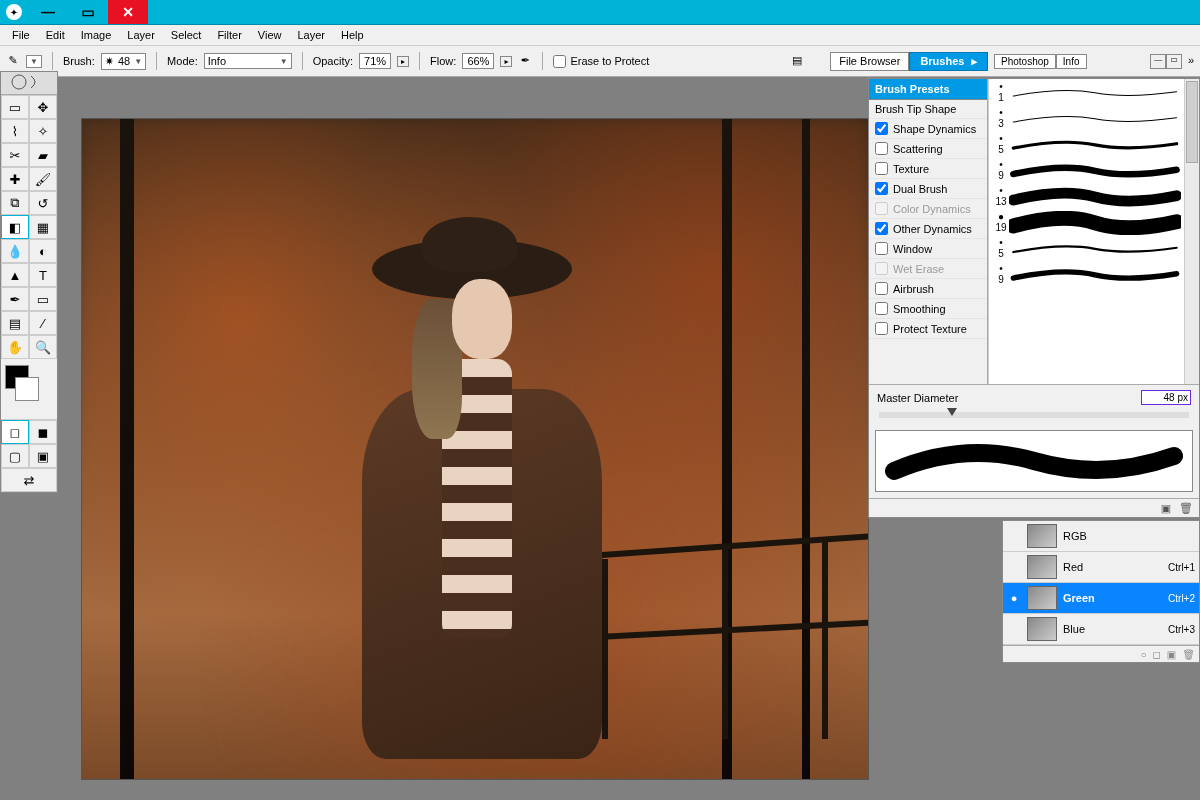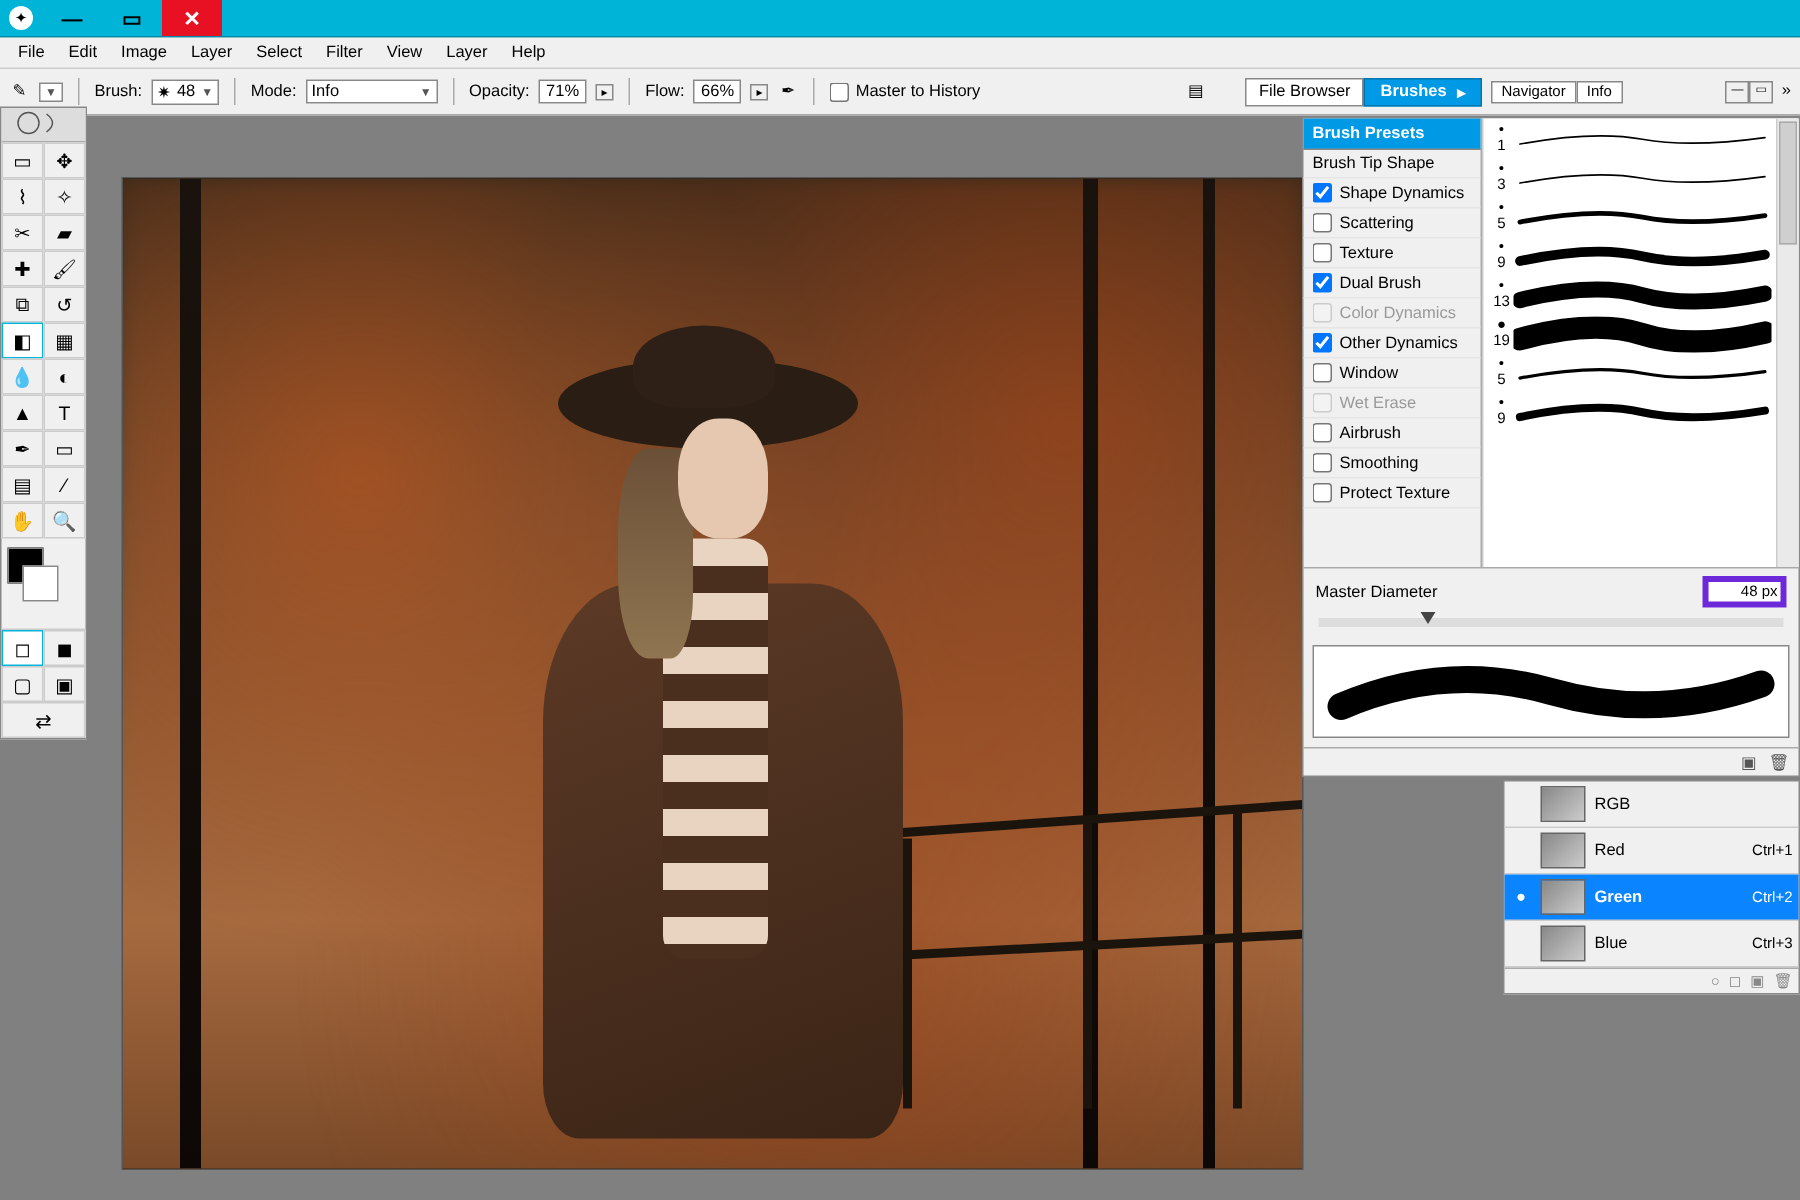--- a/index.html
+++ b/index.html
@@ -48,21 +48,21 @@
 .preset-item{padding:3px 6px; display:flex; align-items:center; gap:5px; border-bottom:1px solid #e5e5e5;}
 .preset-item.disabled{color:#999;}
 .preset-item input{margin:0;}
 .stroke-list{flex:1; background:#fff; border-left:1px solid #ccc; overflow:hidden; position:relative;}
 .stroke-row{display:flex; align-items:center; height:26px; padding:0 4px;}
 .stroke-row .lbl{width:16px; font-size:10px; text-align:center;}
 .stroke-preview{flex:1; height:22px; position:relative;}
 .stroke-scroll{position:absolute; right:0; top:0; bottom:0; width:14px; background:#eaeaea; border-left:1px solid #ccc;}
 .stroke-scroll .thumb{position:absolute; left:1px; right:1px; top:2px; height:80px; background:#cfcfcf; border:1px solid #aaa;}
 .master{padding:5px 8px; border-top:1px solid #aaa; display:flex; align-items:center; gap:6px;justify-content:center;}
-.master input[type=text]{width:44px; border:4px solid #6d28d9; font-size:10px; text-align:right; padding:1px 2px;}
+.master input[type=text]{width:44px; border:1px solid #6d28d9; font-size:10px; text-align:right; padding:1px 2px;}
 .slider{height:6px; background:#ddd; position:relative; margin:2px 10px 6px 10px;}
 .slider .handle{position:absolute; top:-4px; left:22%; width:0; height:0; border-left:5px solid transparent; border-right:5px solid transparent; border-top:8px solid #444;}
 .preview-box{margin:6px; border:1px solid #888; background:#fff; height:60px; position:relative;}
 .preview-box svg{width:100%; height:100%;}
 .panel-footer{height:18px; border-top:1px solid #aaa; display:flex; justify-content:flex-end; align-items:center; gap:8px; padding:0 6px; color:#555;}
 .channels-panel{position:absolute; right:0; top:520px; width:196px; background:#f0f0f0; border:1px solid #888;}
 .chan-row{display:flex; align-items:center; height:30px; border-bottom:1px solid #ccc; padding:0 4px; gap:6px;}
 .chan-row.active{background:#0a84ff; color:#fff;}
 .chan-thumb{width:28px; height:22px; background:linear-gradient(135deg,#888,#ccc); border:1px solid #666;}
 .chan-row .shortcut{margin-left:auto; font-size:10px;}
@@ -117,34 +117,34 @@
   <span class="valuebox">71%</span>
   <span class="tinyarrow">▸</span>
   <div class="sep"></div>
   <span>Flow:</span>
   <span class="valuebox">66%</span>
   <span class="tinyarrow">▸</span>
   <span class="tiny-icon">✒</span>
   <div class="sep"></div>
   <label class="chk">
       <input type="checkbox" style="">
-      <span>Master to History</span>
+      <span>Erase to Protect</span>
     </label>
   <div style="flex:1"></div>
   <span class="tiny-icon">▤</span>
   <div style="width:14px"></div>
   <div style="display:flex;">
     <div class="combo" style="padding:2px 8px;">
         <span>File Browser</span>
       </div>
     <div class="combo" style="padding:2px 10px; background:#0099e5; color:#fff; font-weight:bold; border-color:#0077b0;"><span>Brushes</span>&nbsp;▸</div>
   </div>
   <div style="width:200px; display:flex; justify-content:flex-end; gap:0;">
     <div class="combo" style="padding:1px 6px; font-size:10px;">
-        <span>Navigator</span>
+        <span>Photoshop</span>
       </div>
     <div class="combo" style="padding:1px 6px; font-size:10px;">
         <span>Info</span>
       </div>
     <div style="flex:1"></div>
     <span class="tinyarrow">—</span>
     <span class="tinyarrow">▭</span>
     <span style="margin-left:6px;">»</span>
   </div>
 </div>

